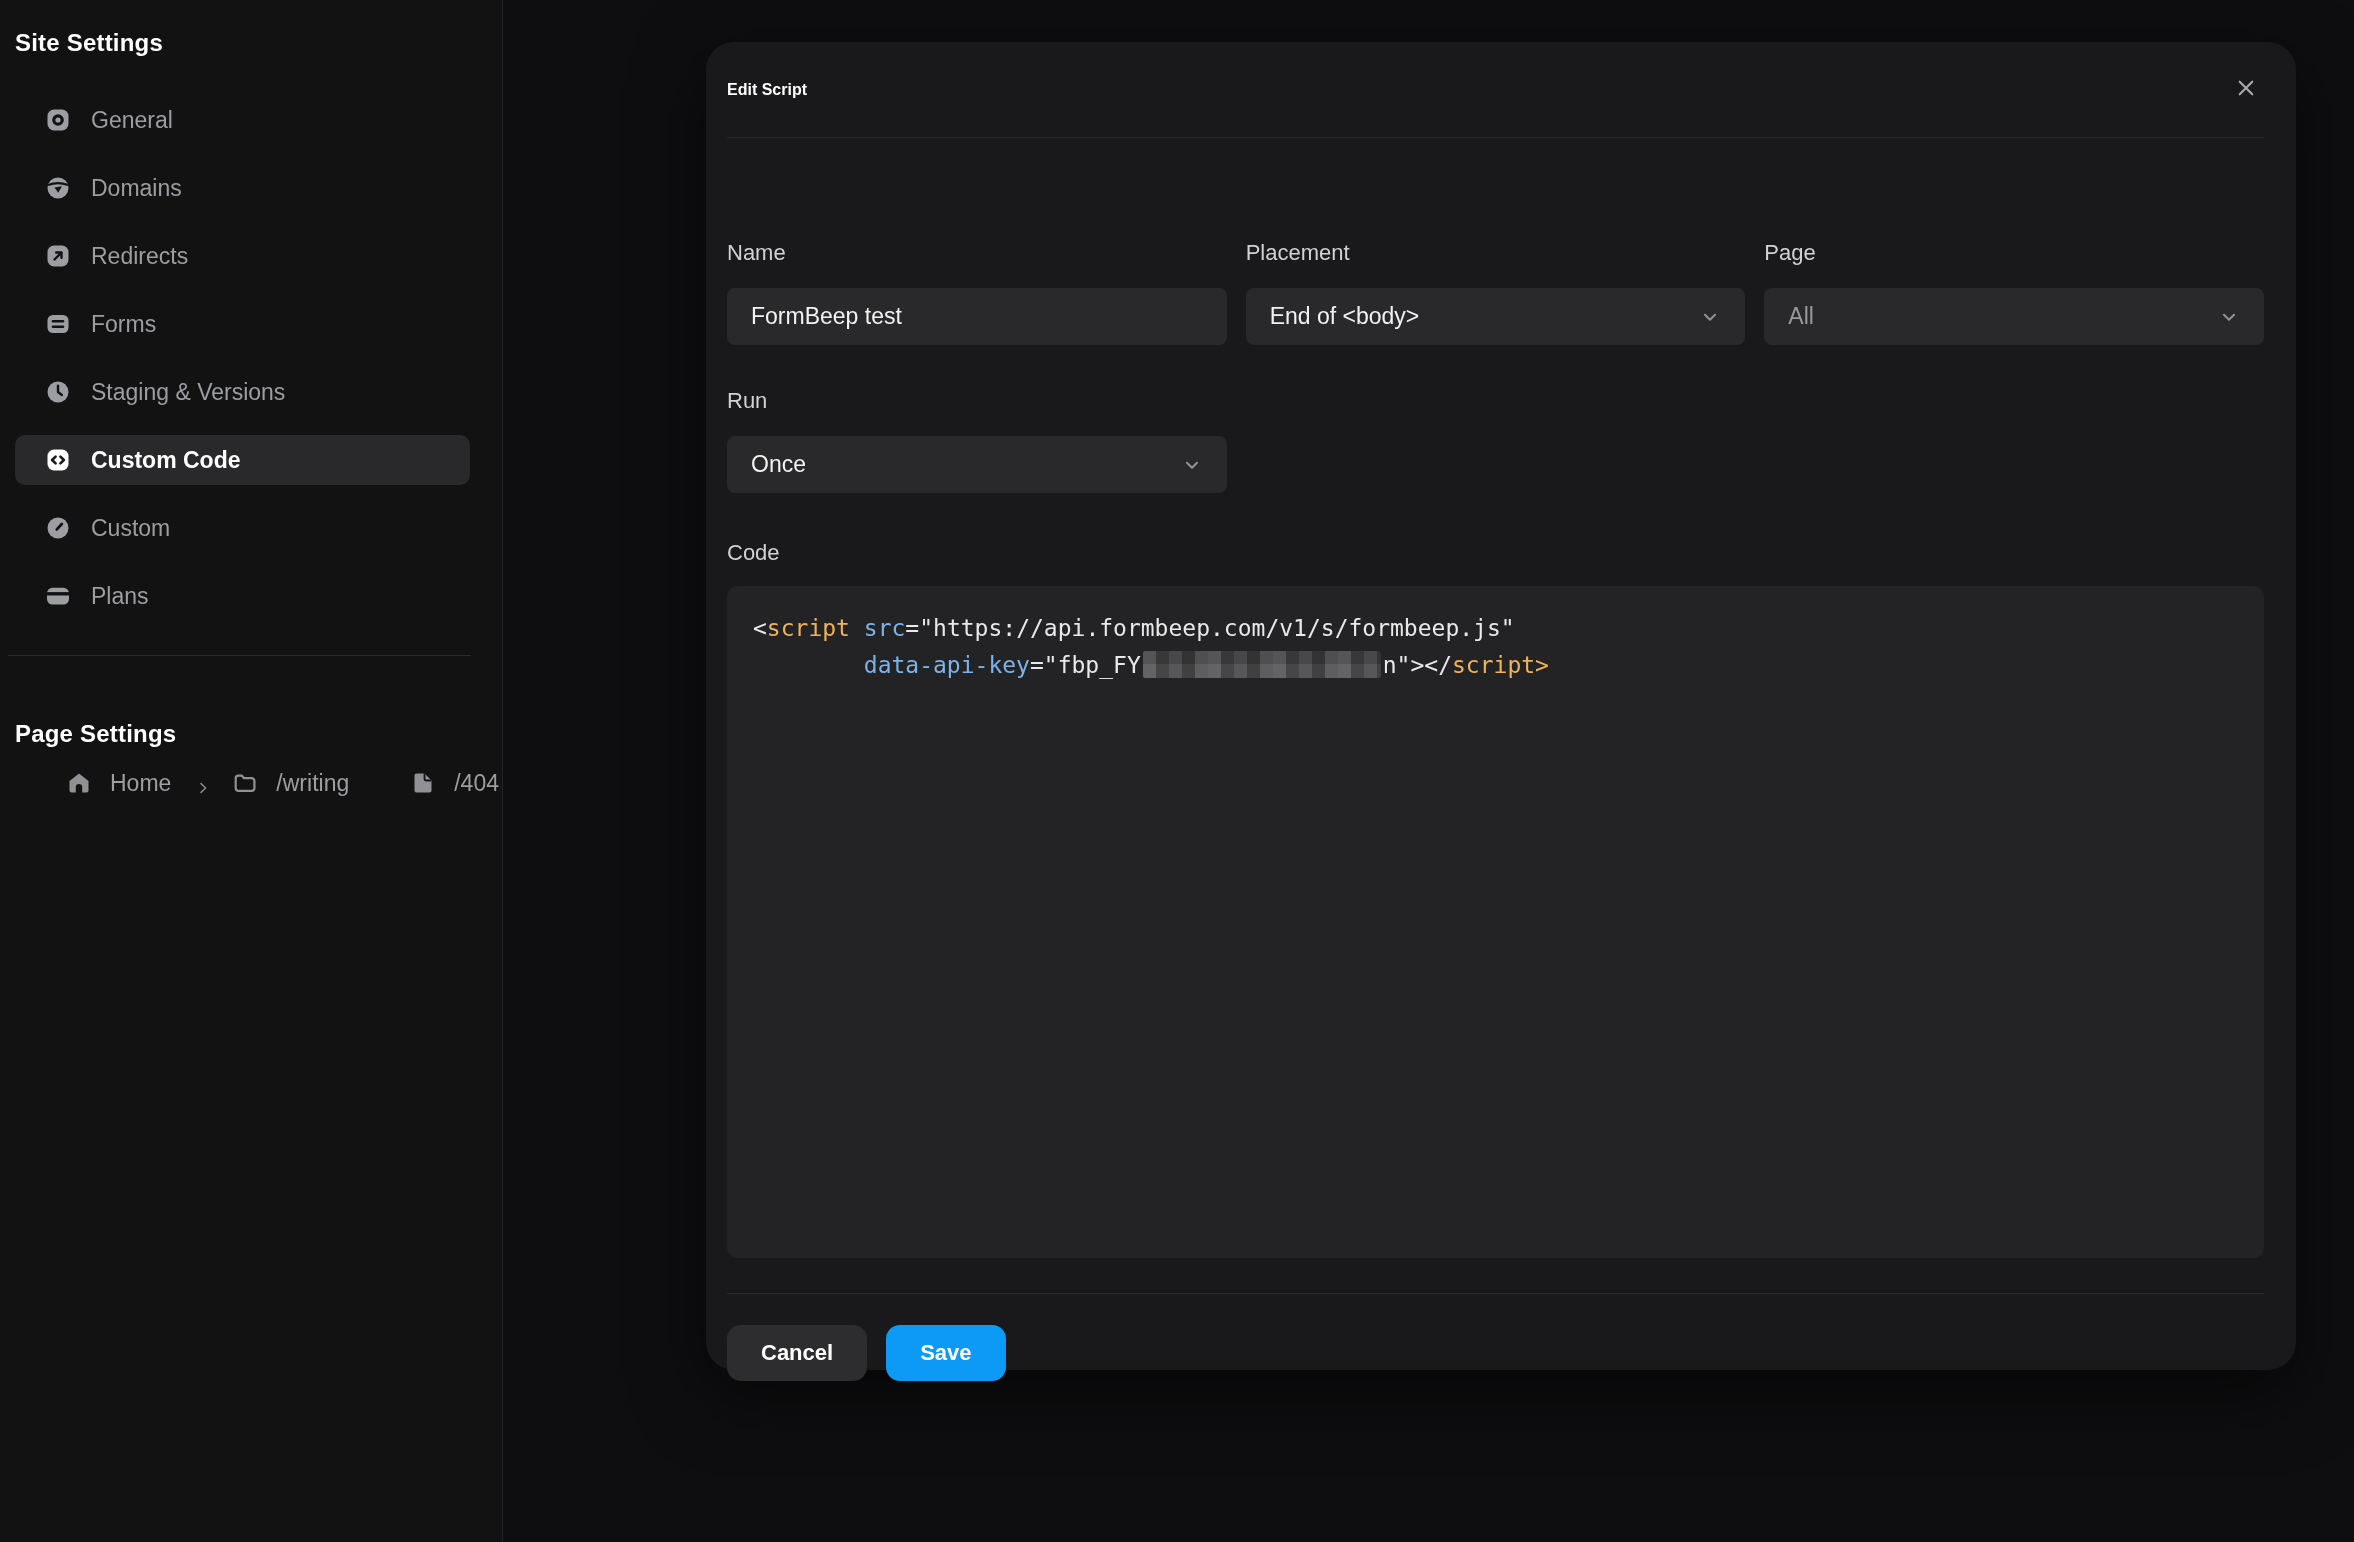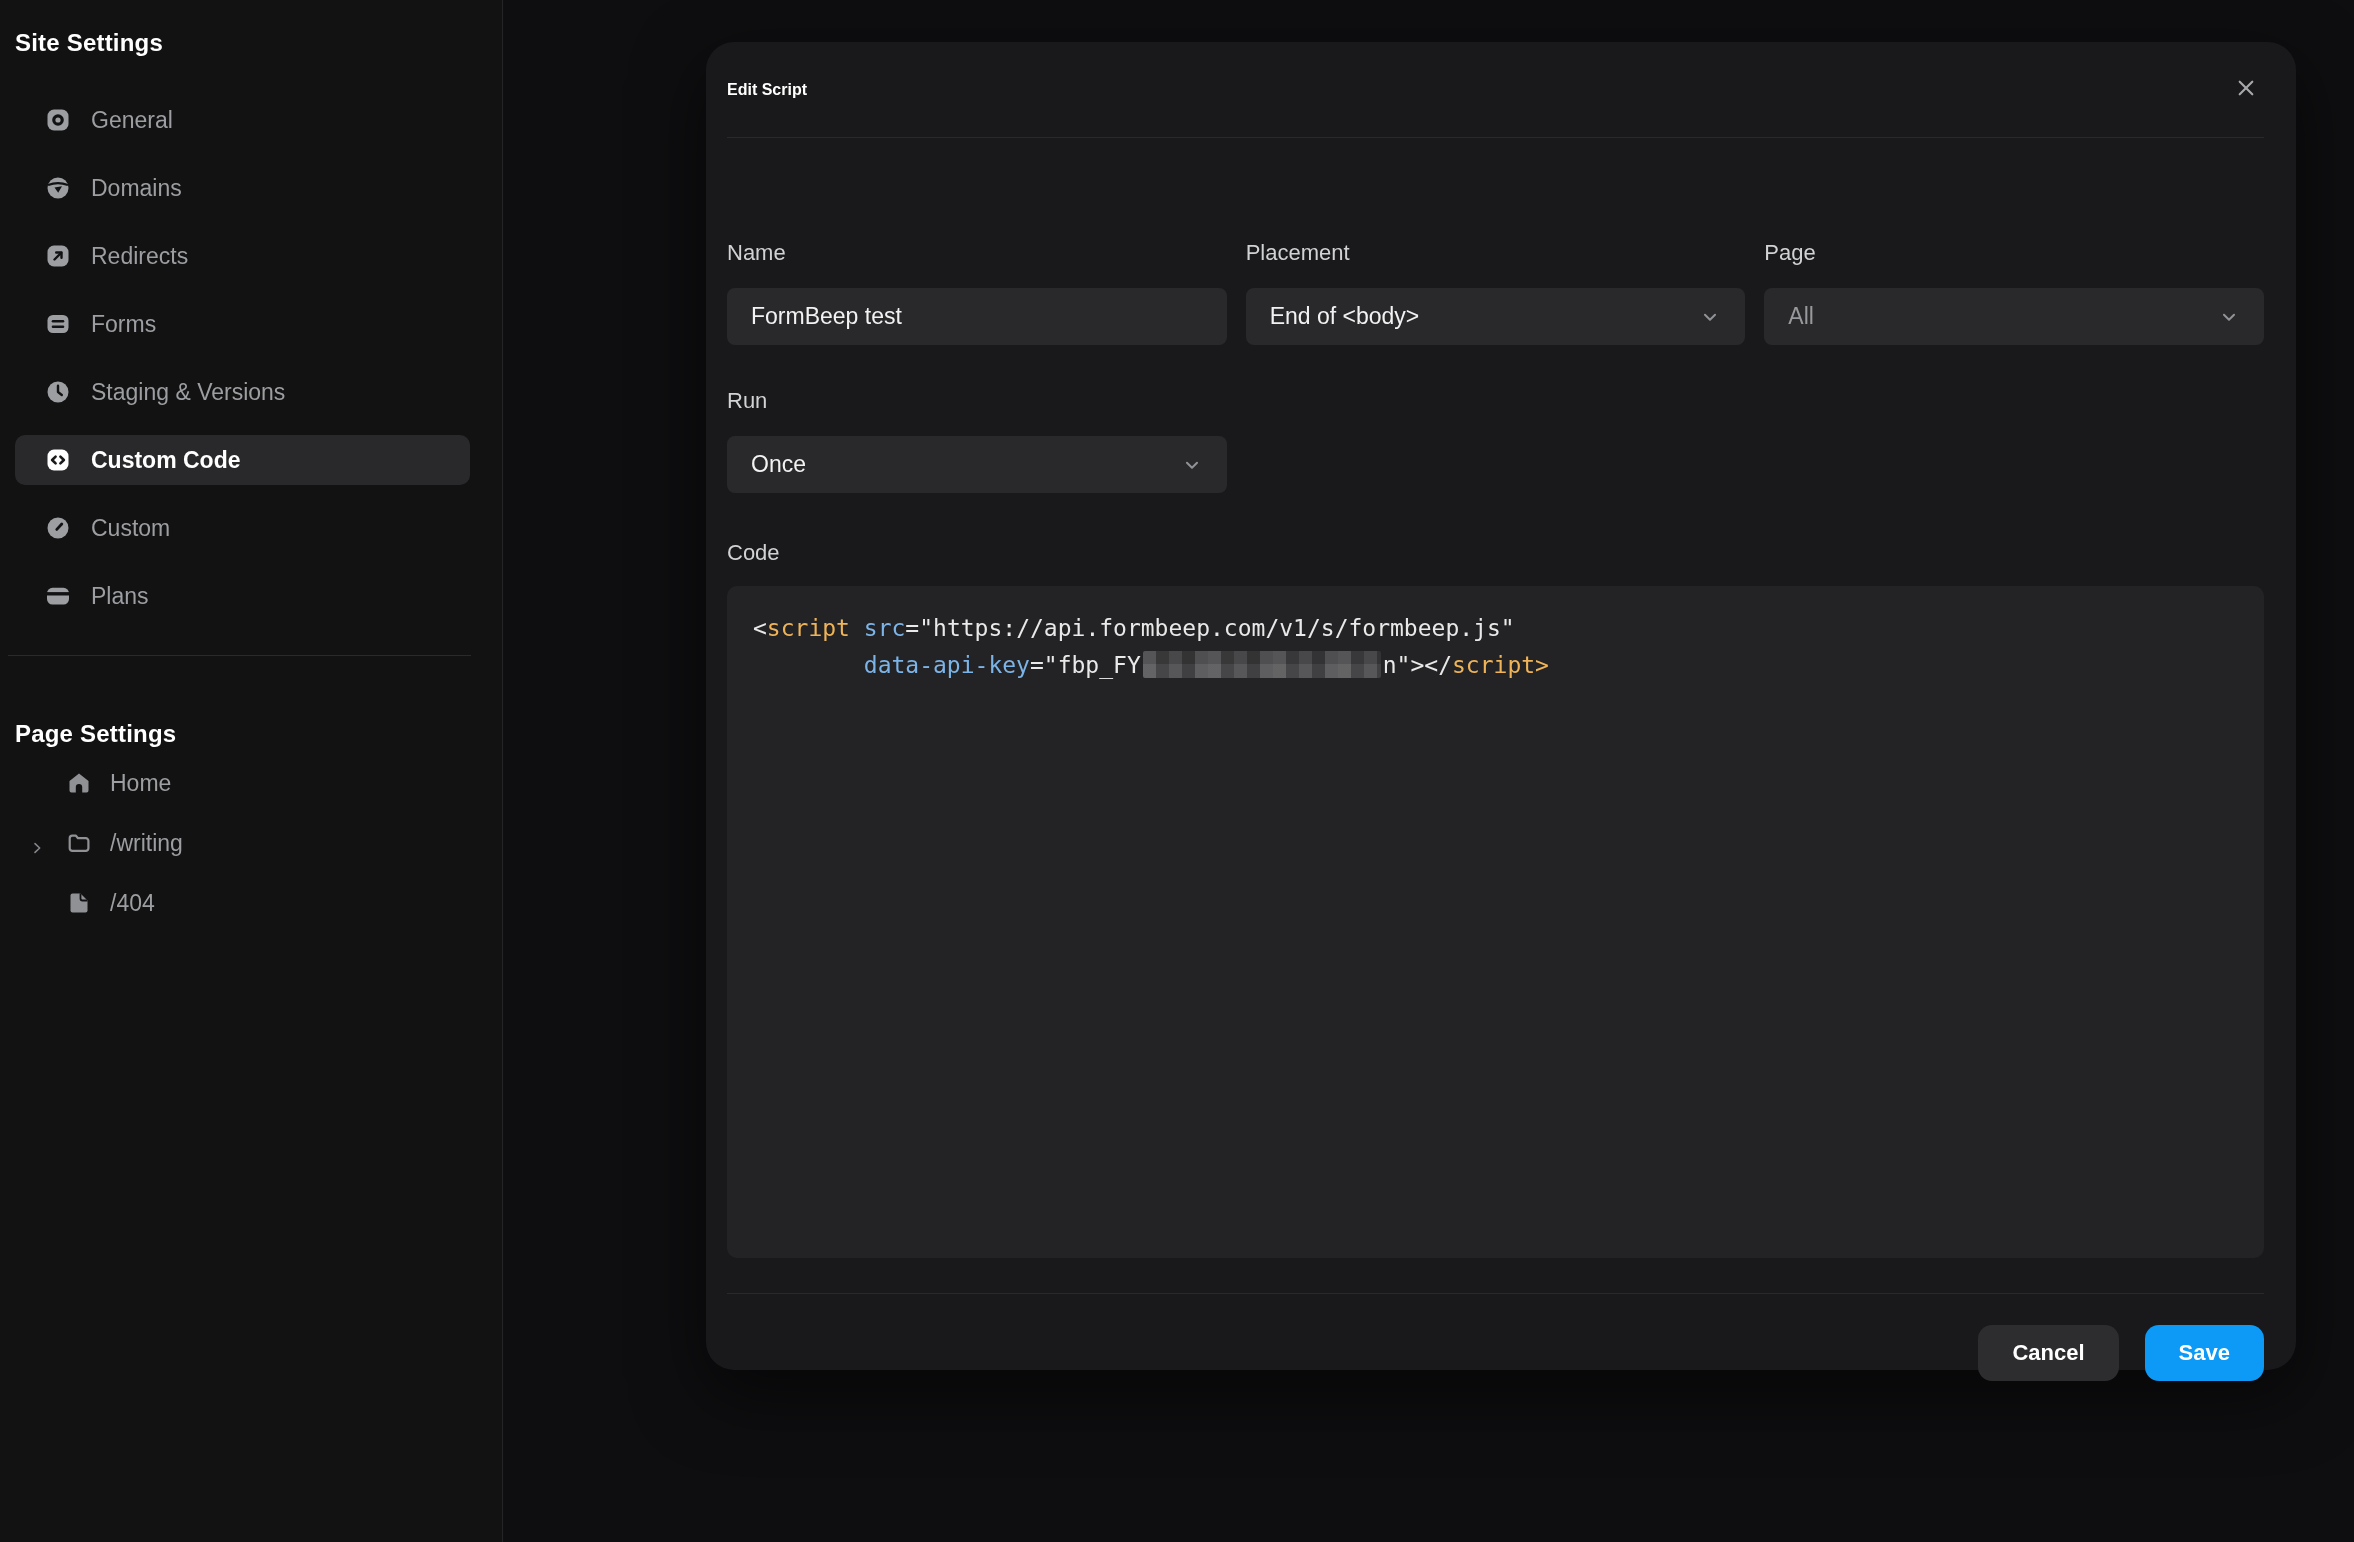--- a/index.html
+++ b/index.html
@@ -26,21 +26,21 @@
     padding-left:30px; gap:20px; border-radius:10px;
     color:#9c9ea1; font-size:23px; cursor:pointer;
   }
   .sb-item .sb-icon { width:26px; height:26px; flex:0 0 26px; display:flex; align-items:center; justify-content:center; color:#9c9ea1; }
   .sb-item.active { background:#29292b; color:#ffffff; font-weight:600; }
   .sb-divider { position:absolute; left:8px; width:463px; top:655px; height:1px; background:#2a2a2c; }
   .sb-title2 {
     position:absolute; left:15px; top:720px;
     font-size:24px; font-weight:700; color:#ffffff; letter-spacing:.2px;
   }
-  .sb-pages { position:absolute; left:15px; right:32px; top:758px; display:flex; flex-direction:column; gap:10px; }
+  .sb-pages { position:absolute; left:15px; right:32px; top:758px; display:flex; flex-direction:row; gap:10px; }
   .pg-item {
     position:relative; height:50px; display:flex; align-items:center;
     padding-left:51px; gap:18px; border-radius:10px;
     color:#9c9ea1; font-size:23px; cursor:pointer;
   }
   .pg-item .pg-icon { width:26px; height:26px; flex:0 0 26px; color:#8f9194; display:flex; align-items:center; justify-content:center; }
   .pg-chevron { position:absolute; left:14px; top:17px; width:16px; height:16px; color:#84868a; }
 
   
   .main { position:absolute; left:504px; top:0; right:0; bottom:0; background:#0e0e10; }
@@ -92,21 +92,21 @@
   .redacted {
     display:inline-block; width:238px; height:27px; margin:0 2px; border-radius:2px;
     vertical-align:-5px;
     background-color:#434345;
     background-image:
       repeating-linear-gradient(90deg, rgba(255,255,255,.12) 0 13px, rgba(0,0,0,.10) 13px 26px, rgba(255,255,255,.05) 26px 39px, rgba(0,0,0,.18) 39px 52px, rgba(255,255,255,.09) 52px 65px),
       repeating-linear-gradient(0deg, rgba(255,255,255,.06) 0 14px, rgba(0,0,0,.08) 14px 27px);
   }
 
   .m-footer-divider { height:1px; background:#29292b; margin-top:35px; }
-  .m-footer { display:flex; justify-content:flex-end; gap:26px; margin-top:31px; }
+  .m-footer { display:flex; gap:19px; margin-top:31px; }
   .btn {
     height:56px; padding:0 34px; border:none; border-radius:14px;
     font-family:"Liberation Sans", sans-serif;
     font-size:22px; font-weight:600; color:#ffffff; cursor:pointer;
   }
   .btn-cancel { background:#2d2d2f; }
   .btn-save   { background:#0d99f6; }
 </style>
 </head>
 <body>

